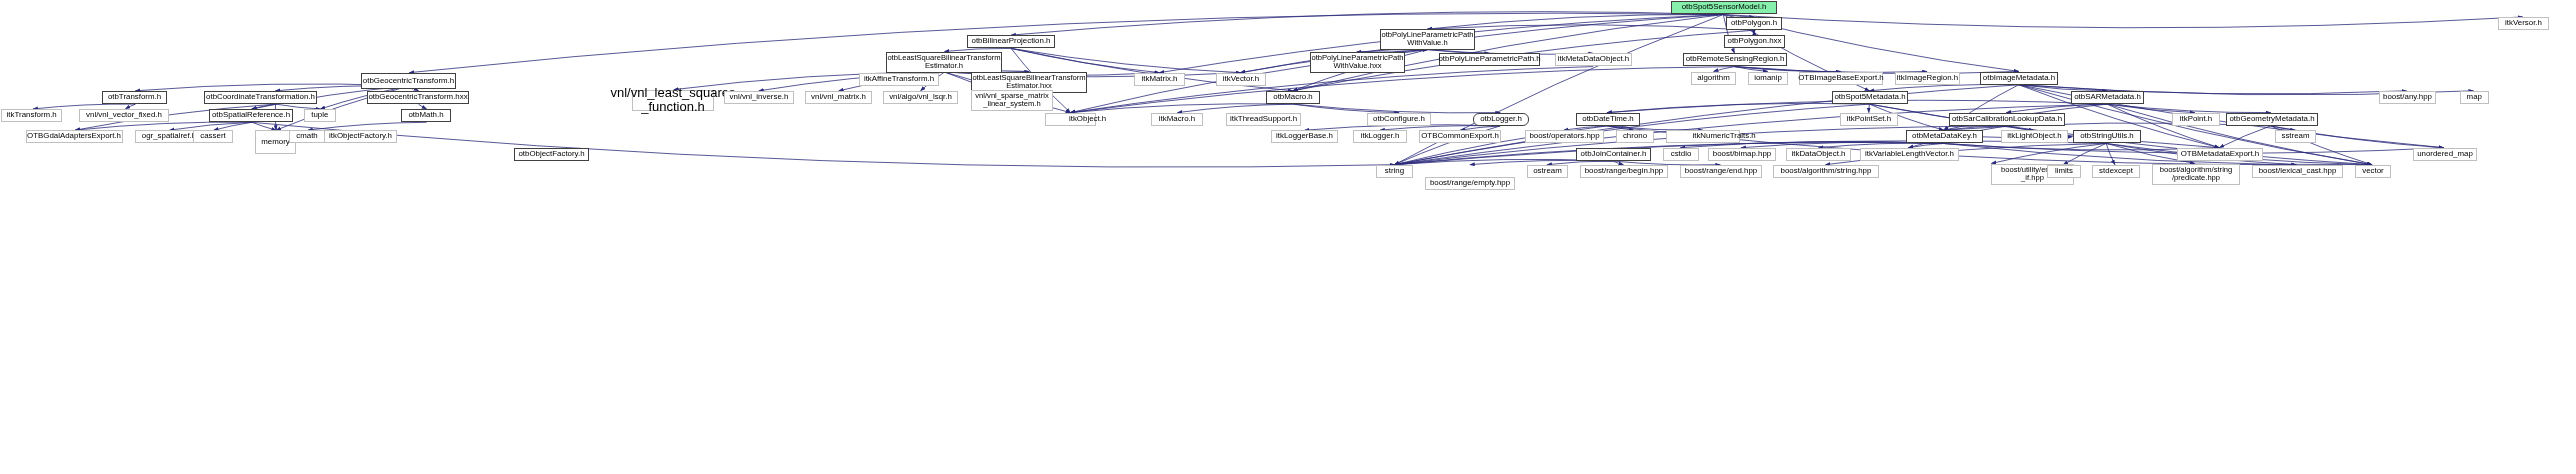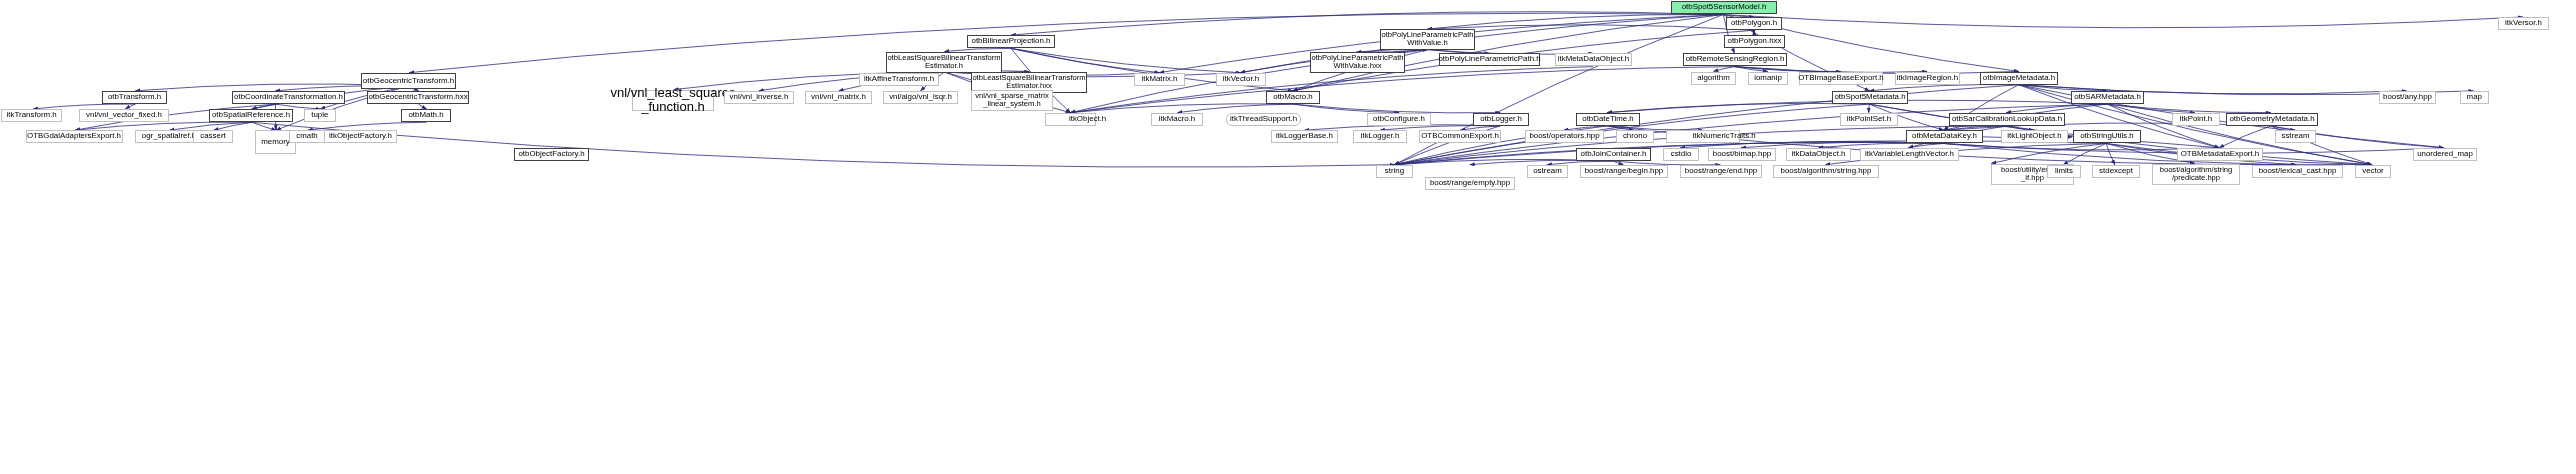--- a/index.html
+++ b/index.html
@@ -213,44 +213,44 @@
     <div class="node proj" style="left: 971px; top: 72px; width: 116px; height: 20.6px; font-size: 7.6px;">otbLeastSquareBilinearTransform
 Estimator.hxx</div>
     <div class="node ext" style="left: 1134px; top: 73px; width: 51px; height: 13.3px;">itkMatrix.h</div>
     <div class="node ext" style="left: 1216px; top: 73px; width: 50px; height: 13.3px;">itkVector.h</div>
     <div class="node ext" style="left: 1691px; top: 72px; width: 45px; height: 13.3px;">algorithm</div>
     <div class="node ext" style="left: 1748px; top: 72px; width: 40px; height: 13.3px;">iomanip</div>
     <div class="node ext" style="left: 1799px; top: 72px; width: 84px; height: 13.3px;">OTBImageBaseExport.h</div>
     <div class="node ext" style="left: 1895px; top: 72px; width: 65px; height: 13.3px;">itkImageRegion.h</div>
     <div class="node proj" style="left: 1980px; top: 72px; width: 78px; height: 13.3px;">otbImageMetadata.h</div>
     <div class="node proj" style="left: 102px; top: 91px; width: 65px; height: 13.3px;">otbTransform.h</div>
-    <div class="node proj" style="left: 232px; top: 91px; width: 113px; height: 13.3px;">otbCoordinateTransformation.h</div>
+    <div class="node proj" style="left: 204px; top: 91px; width: 113px; height: 13.3px;">otbCoordinateTransformation.h</div>
     <div class="node proj" style="left: 367px; top: 91px; width: 102px; height: 13.3px;">otbGeocentricTransform.hxx</div>
     <div class="node ext" style="left: 632px; top: 90px; width: 82px; height: 20.6px; font-size: 13px;">vnl/vnl_least_squares
 _function.h</div>
     <div class="node ext" style="left: 724px; top: 91px; width: 70px; height: 13.3px;">vnl/vnl_inverse.h</div>
     <div class="node ext" style="left: 805px; top: 91px; width: 67px; height: 13.3px;">vnl/vnl_matrix.h</div>
     <div class="node ext" style="left: 883px; top: 91px; width: 75px; height: 13.3px;">vnl/algo/vnl_lsqr.h</div>
     <div class="node ext" style="left: 971px; top: 90px; width: 82px; height: 20.6px; font-size: 7.6px;">vnl/vnl_sparse_matrix
 _linear_system.h</div>
     <div class="node proj" style="left: 1266px; top: 91px; width: 54px; height: 13.3px;">otbMacro.h</div>
     <div class="node proj" style="left: 1832px; top: 91px; width: 76px; height: 13.3px;">otbSpot5Metadata.h</div>
     <div class="node proj" style="left: 2071px; top: 91px; width: 73px; height: 13.3px;">otbSARMetadata.h</div>
     <div class="node ext" style="left: 2379px; top: 91px; width: 57px; height: 13.3px;">boost/any.hpp</div>
     <div class="node ext" style="left: 2460px; top: 91px; width: 28.5px; height: 13.3px;">map</div>
     <div class="node ext" style="left: 1.2px; top: 109px; width: 61px; height: 13.3px;">itkTransform.h</div>
     <div class="node ext" style="left: 79px; top: 109px; width: 90px; height: 13.3px;">vnl/vnl_vector_fixed.h</div>
     <div class="node proj" style="left: 209px; top: 109px; width: 84px; height: 13.3px;">otbSpatialReference.h</div>
     <div class="node ext" style="left: 304px; top: 109px; width: 31.5px; height: 13.3px;">tuple</div>
     <div class="node proj" style="left: 401px; top: 109px; width: 50px; height: 13.3px;">otbMath.h</div>
     <div class="node ext" style="left: 1045px; top: 113px; width: 51px; height: 13.3px; padding-left: 36px;">itkObject.h</div>
     <div class="node ext" style="left: 1151px; top: 113px; width: 52px; height: 13.3px;">itkMacro.h</div>
-    <div class="node ext" style="left: 1226px; top: 113px; width: 75px; height: 13.3px; border-radius: 6px;">itkThreadSupport.h</div>
+    <div class="node ext" style="left: 1226px; top: 113px; width: 75px; height: 13.3px;">itkThreadSupport.h</div>
     <div class="node ext" style="left: 1367px; top: 113px; width: 64px; height: 13.3px;">otbConfigure.h</div>
-    <div class="node proj" style="left: 1473px; top: 113px; width: 56px; height: 13.3px;">otbLogger.h</div>
+    <div class="node proj" style="left: 1473px; top: 113px; width: 56px; height: 13.3px; border-radius: 6px;">otbLogger.h</div>
     <div class="node proj" style="left: 1576px; top: 113px; width: 64px; height: 13.3px;">otbDateTime.h</div>
     <div class="node ext" style="left: 1840px; top: 113px; width: 58px; height: 13.3px;">itkPointSet.h</div>
     <div class="node proj" style="left: 1949px; top: 113px; width: 116px; height: 13.3px;">otbSarCalibrationLookupData.h</div>
     <div class="node ext" style="left: 2172px; top: 113px; width: 48px; height: 13.3px;">itkPoint.h</div>
     <div class="node proj" style="left: 2226px; top: 113px; width: 92px; height: 13.3px;">otbGeometryMetadata.h</div>
     <div class="node ext" style="left: 25.5px; top: 130px; width: 97px; height: 13.3px;">OTBGdalAdaptersExport.h</div>
     <div class="node ext" style="left: 135px; top: 130px; width: 68px; height: 13.3px;">ogr_spatialref.h</div>
     <div class="node ext" style="left: 193px; top: 130px; width: 40px; height: 13.3px;">cassert</div>
     <div class="node ext" style="left: 255px; top: 130px; width: 41px; height: 24px;">memory</div>
     <div class="node ext" style="left: 289px; top: 130px; width: 36px; height: 13.3px;">cmath</div>

